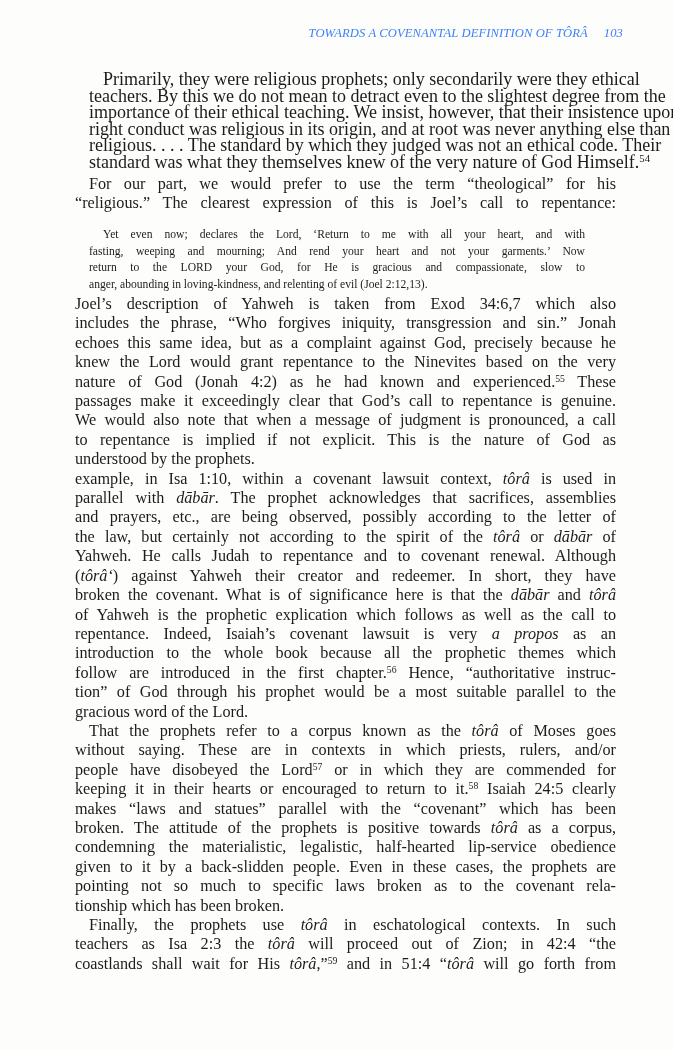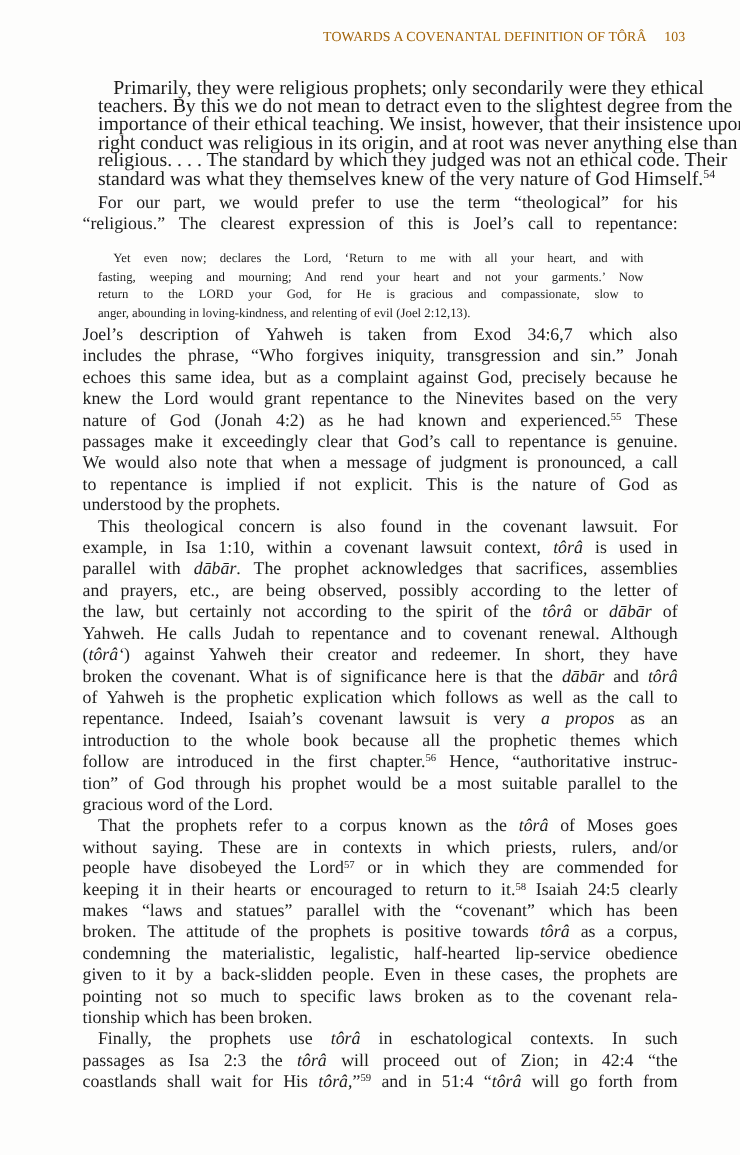--- a/index.html
+++ b/index.html
@@ -5,21 +5,21 @@
     html, body { margin: 0; padding: 0; background: #ffffff; }
     body {
       width: 673px; height: 1050px; overflow: hidden;
       font-family: "Liberation Serif", "DejaVu Serif", serif;
       color: #1c1c1c;
       position: relative;
     }
     .page { position: absolute; left: 0; top: 0; width: 673px; height: 1050px; background: #fdfdfc; }
     .header {
       position: absolute; top: 26px; right: 50px;
-      font-size: 12.6px; letter-spacing: 0.1px; color: #a16207;
+      font-style: italic; font-size: 12.6px; letter-spacing: 0.1px; color: #3b82f6;
       white-space: nowrap;
     }
     .header .folio { margin-left: 16px; }
     .block { position: absolute; left: 0; width: 673px; }
     .line { display: block; white-space: nowrap; text-align: justify; text-align-last: justify; }
     .line.last { text-align-last: left; }
     .quote1 { top: 71px; left: 89px; width: 496px; }
     .quote1 .line { font-size: 18px; line-height: 16.6px; }
     .quote2 { top: 227px; left: 89px; width: 496px; }
     .quote2 .line { font-size: 11.6px; line-height: 16.6px; }
@@ -66,21 +66,20 @@
     <span class="line">Joel’s description of Yahweh is taken from Exod 34:6,7 which also</span>
     <span class="line">includes the phrase, “Who forgives iniquity, transgression and sin.” Jonah</span>
     <span class="line">echoes this same idea, but as a complaint against God, precisely because he</span>
     <span class="line">knew the Lord would grant repentance to the Ninevites based on the very</span>
     <span class="line"><span>nature of God (Jonah 4:2) as he had known and experienced.</span><sup>55</sup><span> These</span></span>
     <span class="line">passages make it exceedingly clear that God’s call to repentance is genuine.</span>
     <span class="line">We would also note that when a message of judgment is pronounced, a call</span>
     <span class="line">to repentance is implied if not explicit. This is the nature of God as</span>
     <span class="line last">understood by the prophets.</span>
 
-    <span class="line indent">This theological concern is also found in the covenant lawsuit. For</span>
     <span class="line"><span>example, in Isa 1:10, within a covenant lawsuit context,</span> <i>tôrâ</i><span> is used in</span></span>
     <span class="line"><span>parallel with</span> <i>dābār</i><span>. The prophet acknowledges that sacrifices, assemblies</span></span>
     <span class="line">and prayers, etc., are being observed, possibly according to the letter of</span>
     <span class="line"><span>the law, but certainly not according to the spirit of the</span> <i>tôrâ</i><span> or </span><i>dābār</i><span> of</span></span>
     <span class="line">Yahweh. He calls Judah to repentance and to covenant renewal. Although</span>
     <span class="line">(<i>tôrâ‘</i>) <span>against Yahweh their creator and redeemer. In short, they have</span></span>
     <span class="line"><span>broken the covenant. What is of significance here is that the</span> <i>dābār</i><span> and </span><i>tôrâ</i></span>
     <span class="line">of Yahweh is the prophetic explication which follows as well as the call to</span>
     <span class="line"><span>repentance. Indeed, Isaiah’s covenant lawsuit is very</span> <i>a propos</i><span> as an</span></span>
     <span class="line">introduction to the whole book because all the prophetic themes which</span>
@@ -93,16 +92,16 @@
     <span class="line"><span>people have disobeyed the Lord</span><sup>57</sup><span> or in which they are commended for</span></span>
     <span class="line"><span>keeping it in their hearts or encouraged to return to it.</span><sup>58</sup><span> Isaiah 24:5 clearly</span></span>
     <span class="line">makes “laws and statues” parallel with the “covenant” which has been</span>
     <span class="line"><span>broken. The attitude of the prophets is positive towards</span> <i>tôrâ</i><span> as a corpus,</span></span>
     <span class="line">condemning the materialistic, legalistic, half-hearted lip-service obedience</span>
     <span class="line">given to it by a back-slidden people. Even in these cases, the prophets are</span>
     <span class="line">pointing not so much to specific laws broken as to the covenant rela-</span>
     <span class="line last">tionship which has been broken.</span>
 
     <span class="line indent"><span>Finally, the prophets use</span> <i>tôrâ</i><span> in eschatological contexts. In such</span></span>
-    <span class="line"><span>passages as Isa 2:3 the</span> <i>tôrâ</i><span> will proceed out of Zion; in 42:4 “the</span></span>
+    <span class="line"><span>teachers as Isa 2:3 the</span> <i>tôrâ</i><span> will proceed out of Zion; in 42:4 “the</span></span>
     <span class="line"><span>coastlands shall wait for His</span> <i>tôrâ</i><span>,”</span><sup>59</sup><span> and in 51:4 “</span><i>tôrâ</i><span> will go forth from</span></span>
   </div>
 </div>
 
 </body></html>

